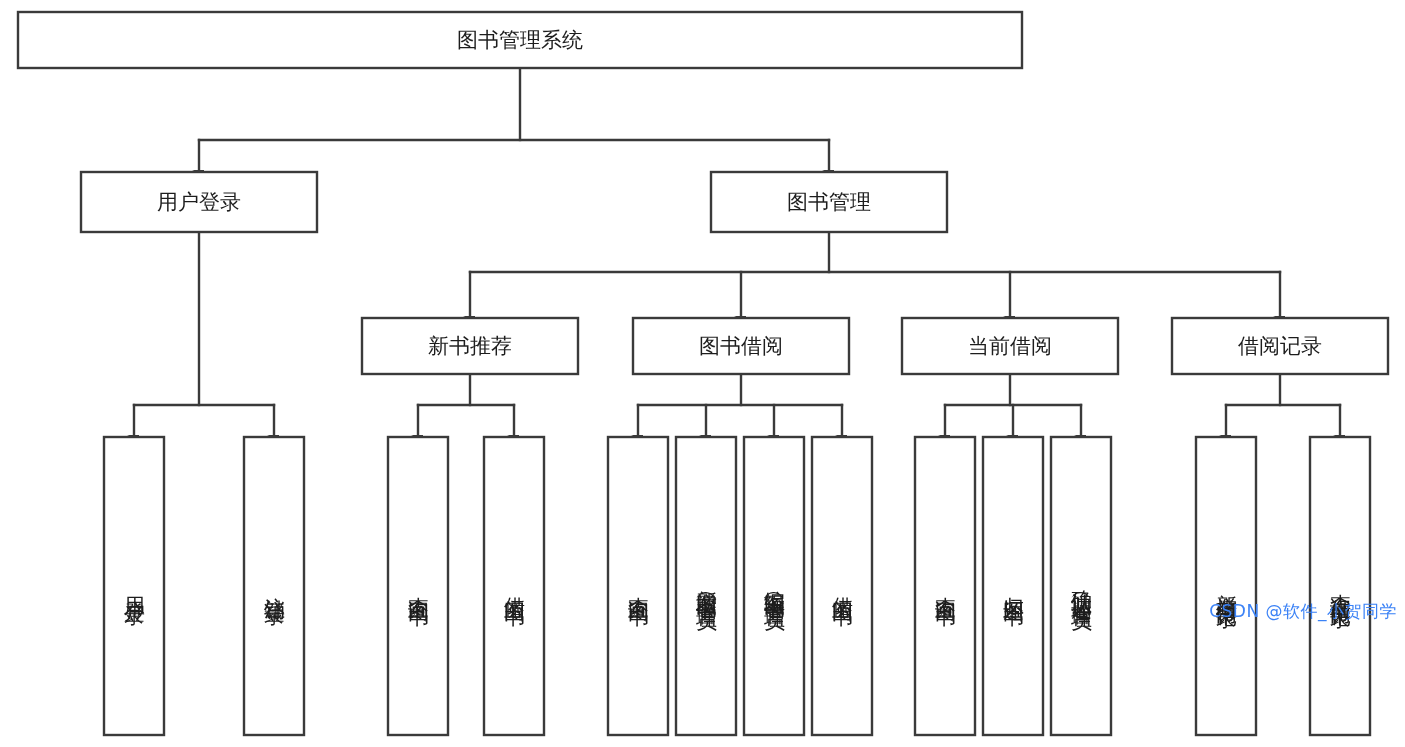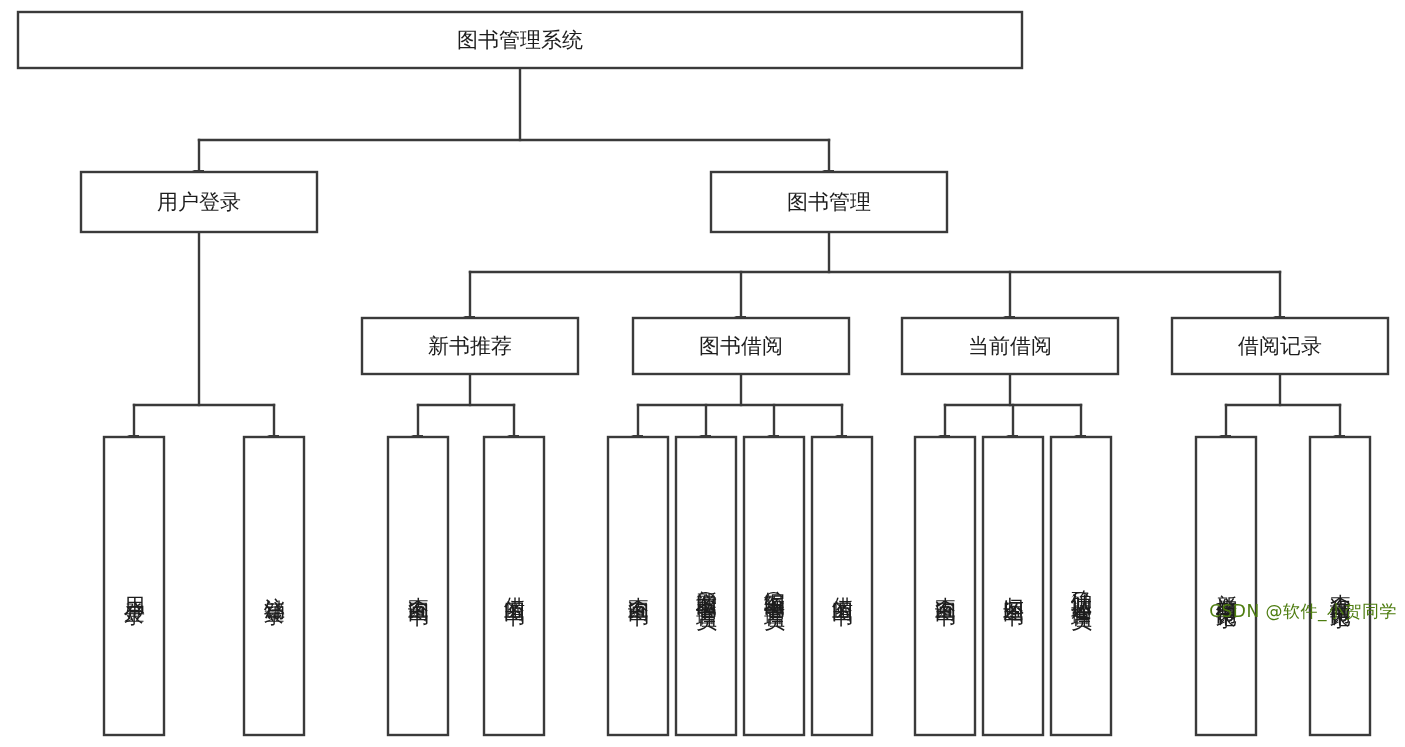--- a/index.html
+++ b/index.html
@@ -64,21 +64,21 @@
     justify-content: center;
     pointer-events: none;
     user-select: none;
   }
   .watermark {
     position: absolute;
     right: 8px;
     bottom: 4px;
     font-family: "DejaVu Sans", "Liberation Sans", sans-serif;
     font-size: 17px;
-    color: #4d7c0f;
+    color: #3b82f6;
     letter-spacing: 0.5px;
     white-space: nowrap;
     user-select: none;
   }
 </style>
 </head>
 <body>
 
 <div id="diagram-root">
   <svg class="tree-canvas" viewBox="0 0 1405 747" xmlns="http://www.w3.org/2000/svg">

